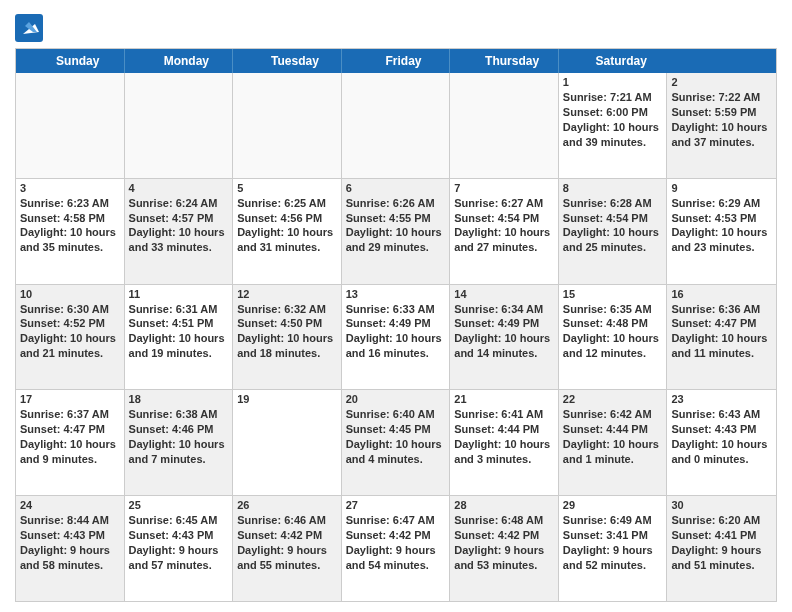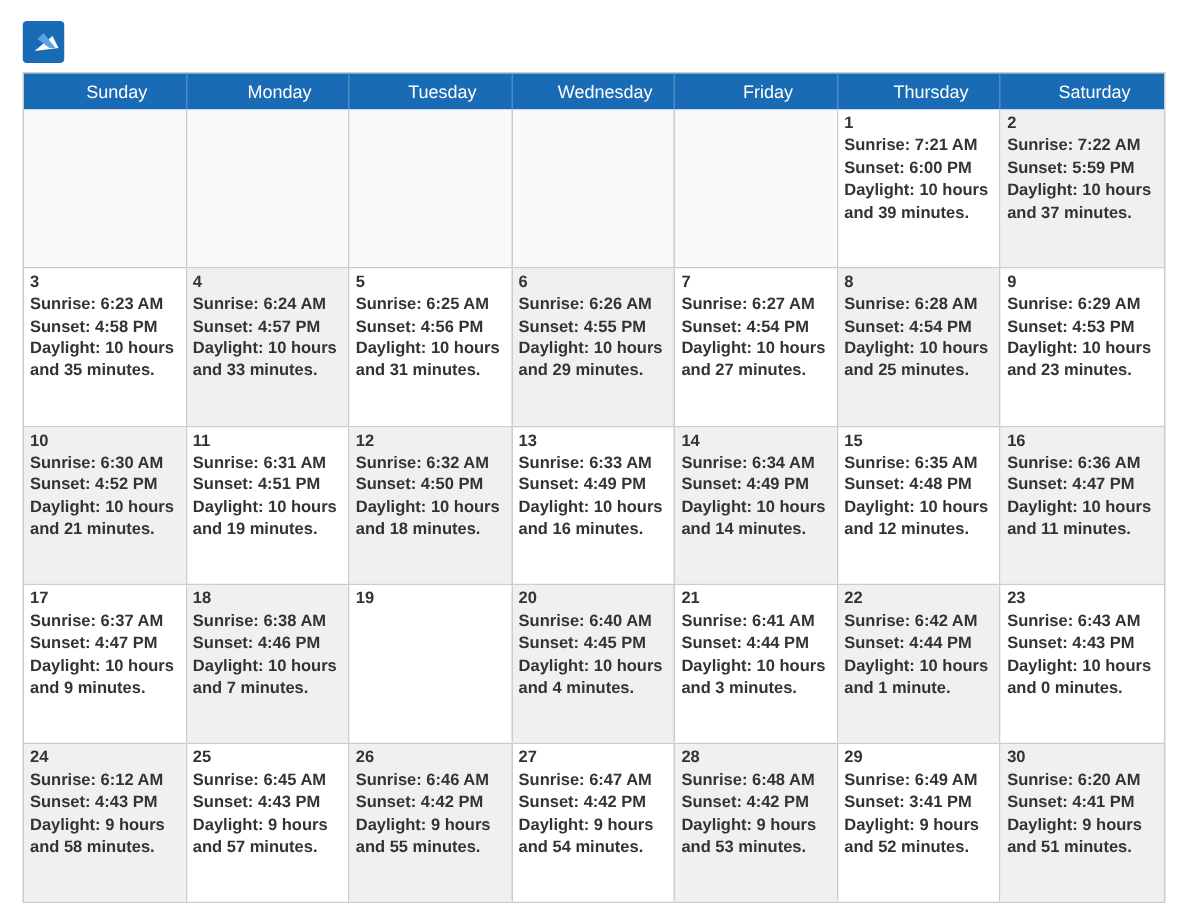--- a/index.html
+++ b/index.html
@@ -61,21 +61,21 @@
       border: 1px solid #ccc;
     }
     .cal-header {
       display: grid;
       grid-template-columns: repeat(7, 1fr);
       background: #1a6bb5;
     }
     .cal-header-cell {
       color: #fff;
       font-size: 12px;
-      font-weight: normal;
+      font-weight: bold;
       text-align: center;
       padding: 5px 2px;
       border-right: 1px solid #4a8ec5;
       margin-left: 16px;
     }
     .cal-header-cell:last-child { border-right: none; }
     .cal-body {
       display: flex;
       flex-direction: column;
       flex: 1;
@@ -132,21 +132,20 @@
       <div class="month-title"></div>
       <div class="location"></div>
     </div>
   </div>
 
   <div class="calendar">
     <div class="cal-header">
     <div class="cal-header-cell">Sunday</div>
         <div class="cal-header-cell">Monday</div>
         <div class="cal-header-cell">Tuesday</div>
-        <div class="cal-header-cell">Wednesday</div>
         <div class="cal-header-cell">Friday</div>
         <div class="cal-header-cell">Thursday</div>
         <div class="cal-header-cell">Saturday</div>
       </div>
     <div class="cal-body">
     <div class="cal-row">
           <div class="cal-cell empty"></div>
           <div class="cal-cell empty"></div>
           <div class="cal-cell empty"></div>
           <div class="cal-cell empty"></div>
@@ -289,21 +288,21 @@
           <div class="cal-cell">
             <div class="day-num">23</div>
             <div class="cell-info">Sunrise: 6:43 AM
 Sunset: 4:43 PM
 Daylight: 10 hours and 0 minutes.</div>
           </div>
         </div>
         <div class="cal-row">
           <div class="cal-cell shaded">
             <div class="day-num">24</div>
-            <div class="cell-info">Sunrise: 6:12 AM
+            <div class="cell-info">Sunrise: 8:44 AM
 Sunset: 4:43 PM
 Daylight: 9 hours and 58 minutes.</div>
           </div>
           <div class="cal-cell">
             <div class="day-num">25</div>
             <div class="cell-info">Sunrise: 6:45 AM
 Sunset: 4:43 PM
 Daylight: 9 hours and 57 minutes.</div>
           </div>
           <div class="cal-cell shaded">

